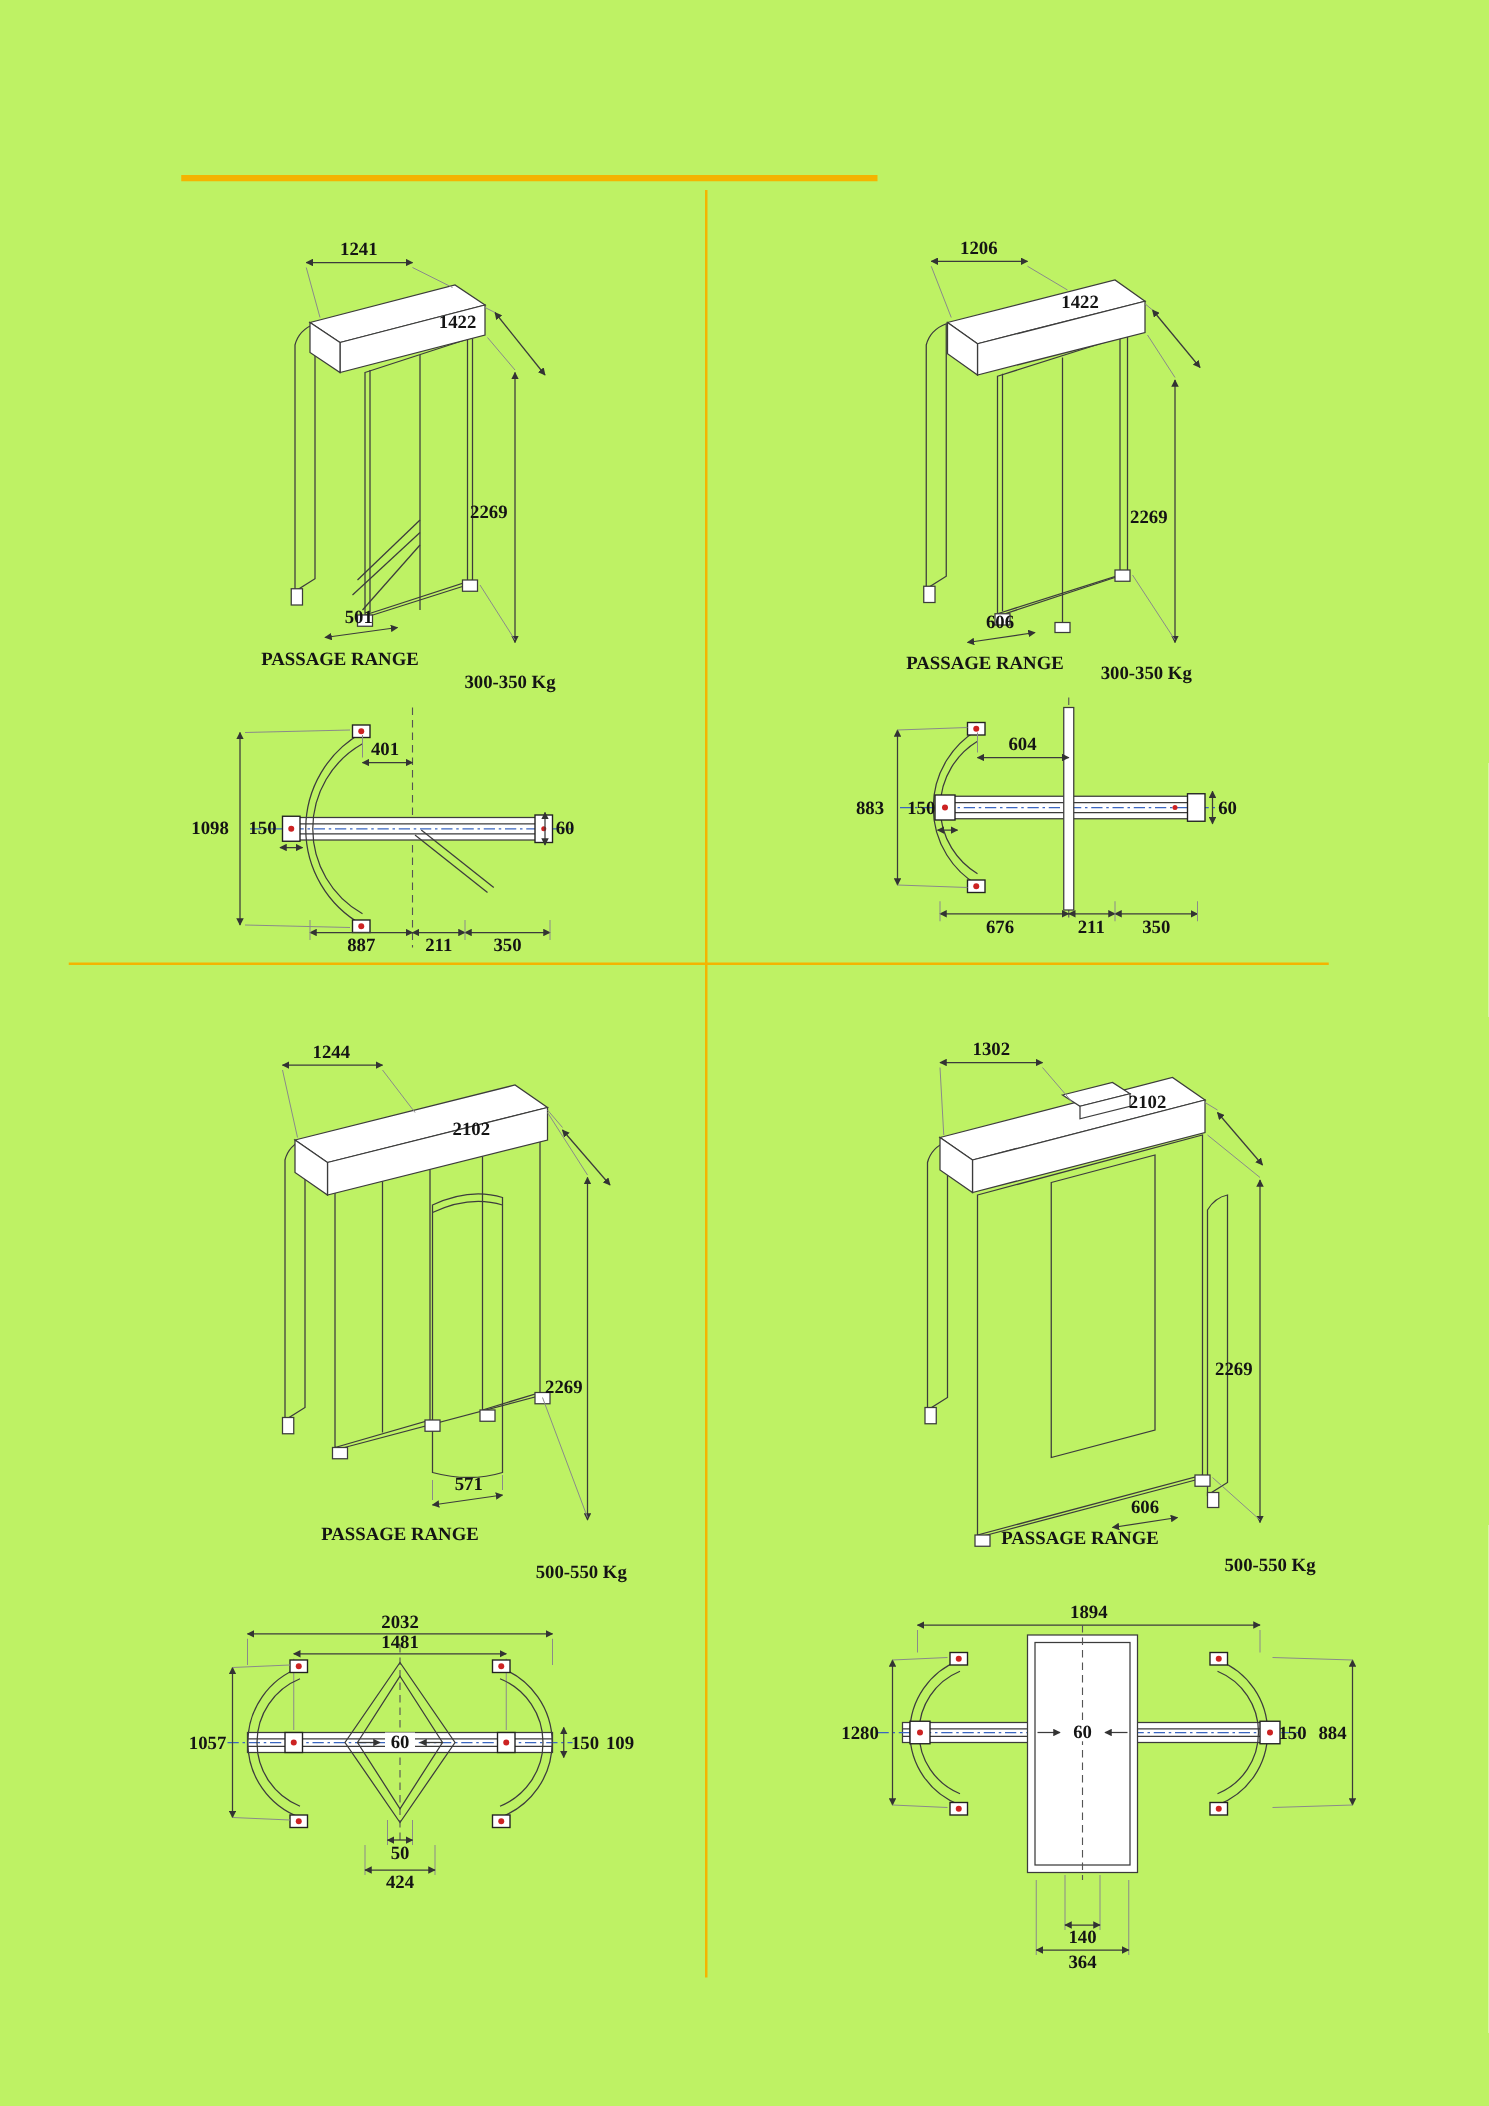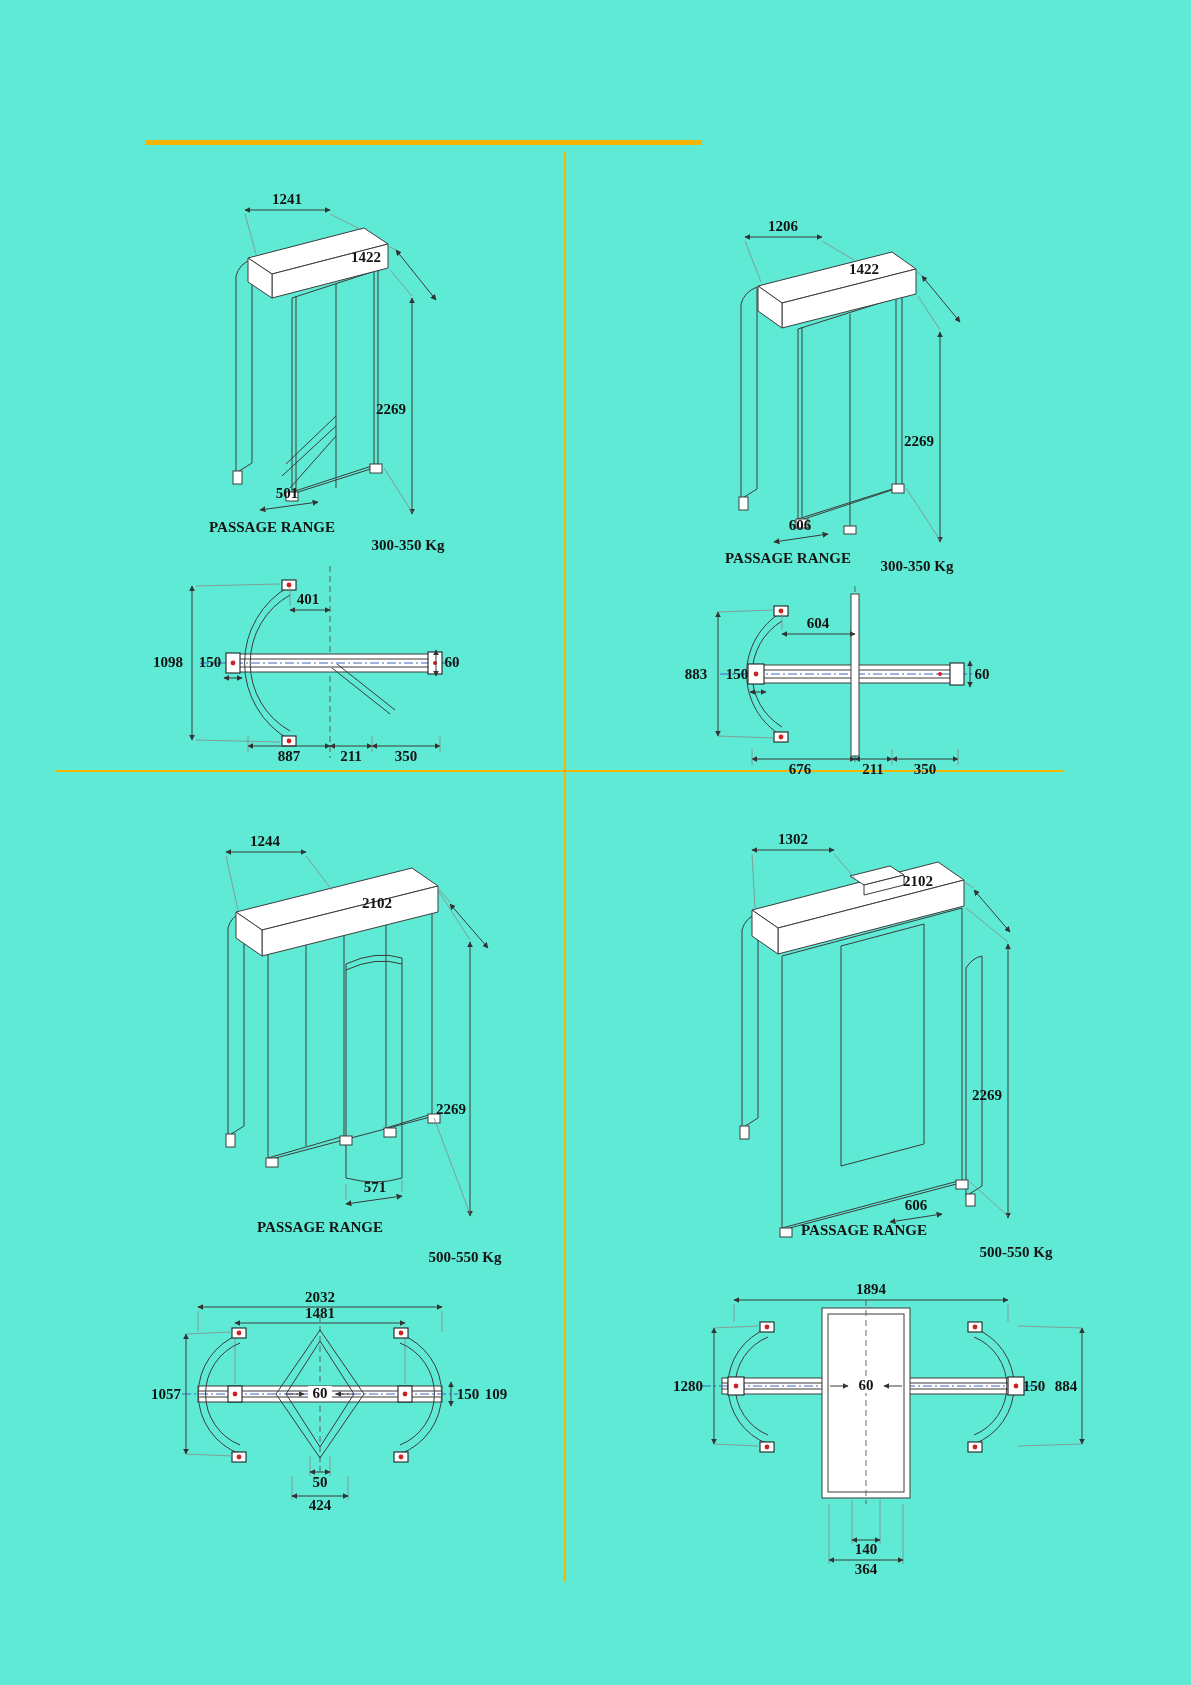--- a/index.html
+++ b/index.html
@@ -1,16 +1,16 @@
 <!DOCTYPE html>
 <html><head>
 <meta charset="utf-8">
 <style>
   html,body { margin:0; padding:0; background:#ffffff; }
-  .page { position:relative; width:1191px; height:1685px; background:#5eead4; overflow:hidden;
+  .page { position:relative; width:1191px; height:1685px; background:#bef264; overflow:hidden;
           font-family:"Liberation Serif", serif; }
   .accent { position:absolute; background:#F4B400; }
   .quad { position:absolute; }
   svg { display:block; }
   .ln  { fill:none; stroke:#3c3c3c; stroke-width:1; }
   .fw  { fill:#ffffff; stroke:#3c3c3c; stroke-width:1; }
   .dim { stroke:#3b3b3b; stroke-width:1; fill:none; }
   .ext { stroke:#8a8a8a; stroke-width:0.8; fill:none; }
   .dash{ stroke:#555; stroke-width:0.9; stroke-dasharray:6 4; fill:none; }
   .cl  { stroke:#3a66c0; stroke-width:1; stroke-dasharray:9 3 2 3; fill:none; }
@@ -119,21 +119,21 @@
         <line class="ext" x1="108" y1="578" x2="108" y2="594"></line>
           <line class="ext" x1="232" y1="578" x2="232" y2="594"></line>
           <line class="ext" x1="300" y1="578" x2="300" y2="594"></line>
         <text class="t" x="149" y="603" text-anchor="middle">887</text>
         <text class="t" x="211" y="603" text-anchor="middle">211</text>
         <text class="t" x="266" y="603" text-anchor="middle">350</text>
       </g>
     </svg>
   </div>
 
-  <div class="quad" style="left:640px;top:174px">
+  <div class="quad" style="left:640px;top:146px">
     <svg width="440" height="612" viewBox="0 0 440 612">
       <defs>
         <marker id="arr2" viewBox="0 0 10 10" refX="9" refY="5" markerWidth="6" markerHeight="6" orient="auto-start-reverse">
             <path d="M0,0L10,5L0,10z" fill="#333"></path>
           </marker>
         <pattern id="v2" width="7" height="10" patternUnits="userSpaceOnUse">
             <path d="M3,0V10" stroke="#5a5a5a" stroke-width="1"></path>
           </pattern>
         <pattern id="h2" width="10" height="9" patternUnits="userSpaceOnUse">
             <path d="M0,4H10" stroke="#5a5a5a" stroke-width="1"></path>

